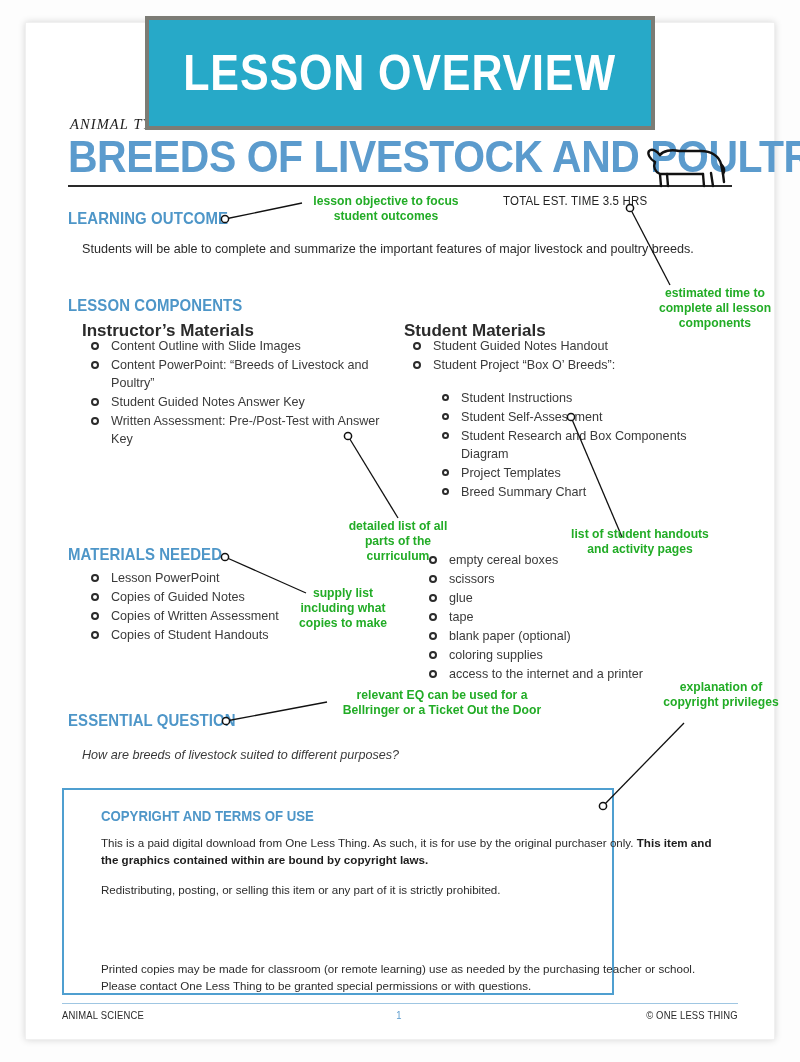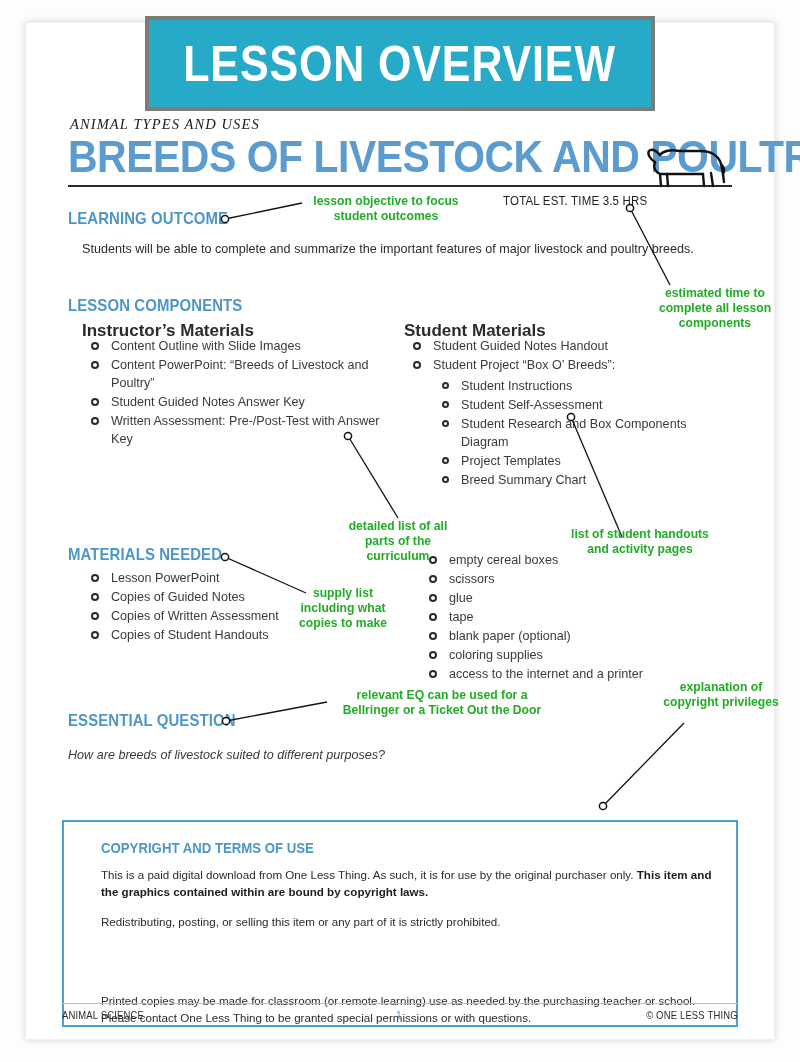--- a/index.html
+++ b/index.html
@@ -22,21 +22,21 @@
     width:750px;height:1018px;
     background:#ffffff;
     box-shadow:0 0 7px rgba(0,0,0,0.16);
     border:1px solid #f0f0f0;
     box-sizing:border-box;
   }
   
   .banner{
     position:absolute;
     left:145px;top:16px;
-    width:510px;height:95px;
+    width:510px;height:114px;
     background:#27A9C8;
     border:4px solid #7c7c75;
     box-sizing:border-box;
     display:flex;align-items:center;justify-content:center;
     z-index:6;
   }
   .banner-text{
     color:#ffffff;
     font-family:"Liberation Sans", sans-serif;
     font-weight:bold;
@@ -126,43 +126,43 @@
     line-height:1.43;
   }
   ul.bul li:before{
     content:"";
     position:absolute;left:9px;top:5px;
     width:4px;height:4px;border-radius:50%;
     border:2.2px solid #2b2b2b;
     box-sizing:content-box;
   }
   ul.sub{
-    list-style:none;margin:3px 0 0 0;padding:0;
+    list-style:none;margin:15px 0 0 0;padding:0;
   }
   ul.sub li{
     position:relative;padding-left:28px;margin-bottom:1px;
     font-size:12.6px;color:#3a3a3a;line-height:1.43;
   }
   ul.sub li:before{
     content:"";position:absolute;left:9px;top:5px;
     width:3px;height:3px;border-radius:50%;
     border:2px solid #2b2b2b;box-sizing:content-box;
   }
   .eq-text{
     position:absolute;
     font-family:"Liberation Sans", sans-serif;
     font-style:italic;
     font-size:12.6px;
     color:#3a3a3a;
     white-space:nowrap;
   }
   
   .copybox{
-    position:absolute;left:62px;top:820px;
-    width:676px;height:207px;
+    position:absolute;left:62px;top:788px;
+    width:552px;height:207px;
     border:2px solid #4f9fd0;
     box-sizing:border-box;
     background:#ffffff;
   }
   .copy-head{
     position:absolute;left:37px;top:17px;
     font-family:"Liberation Sans", sans-serif;
     font-weight:bold;font-size:15px;color:#4e96c8;
     transform:scaleX(0.88);transform-origin:left top;
     white-space:nowrap;
@@ -293,21 +293,21 @@
     <li>empty cereal boxes</li>
     <li>scissors</li>
     <li>glue</li>
     <li>tape</li>
     <li>blank paper (optional)</li>
     <li>coloring supplies</li>
     <li>access to the internet and a printer</li>
   </ul>
 
   <div class="sec-head" style="left:68px;top:711px;">ESSENTIAL QUESTION</div>
-  <div class="eq-text" style="left:68px;top:748px;">How are breeds of livestock suited to different purposes?</div>
+  <div class="eq-text" style="left:82px;top:748px;">How are breeds of livestock suited to different purposes?</div>
 
   <div class="copybox">
     <div class="copy-head">COPYRIGHT AND TERMS OF USE</div>
     <div class="copy-p" style="top:44px;">
       <span>This is a paid digital download from One Less Thing. As such, it is for use by the original purchaser only. </span><b>This item and the graphics contained within are bound by copyright laws.</b>
     </div>
     <div class="copy-p" style="top:91px;">Redistributing, posting, or selling this item or any part of it is strictly prohibited.</div>
     <div class="copy-p" style="top:170px;">Printed copies may be made for classroom (or remote learning) use as needed by the purchasing teacher or school. Please contact One Less Thing to be granted special permissions or with questions.</div>
   </div>
 

